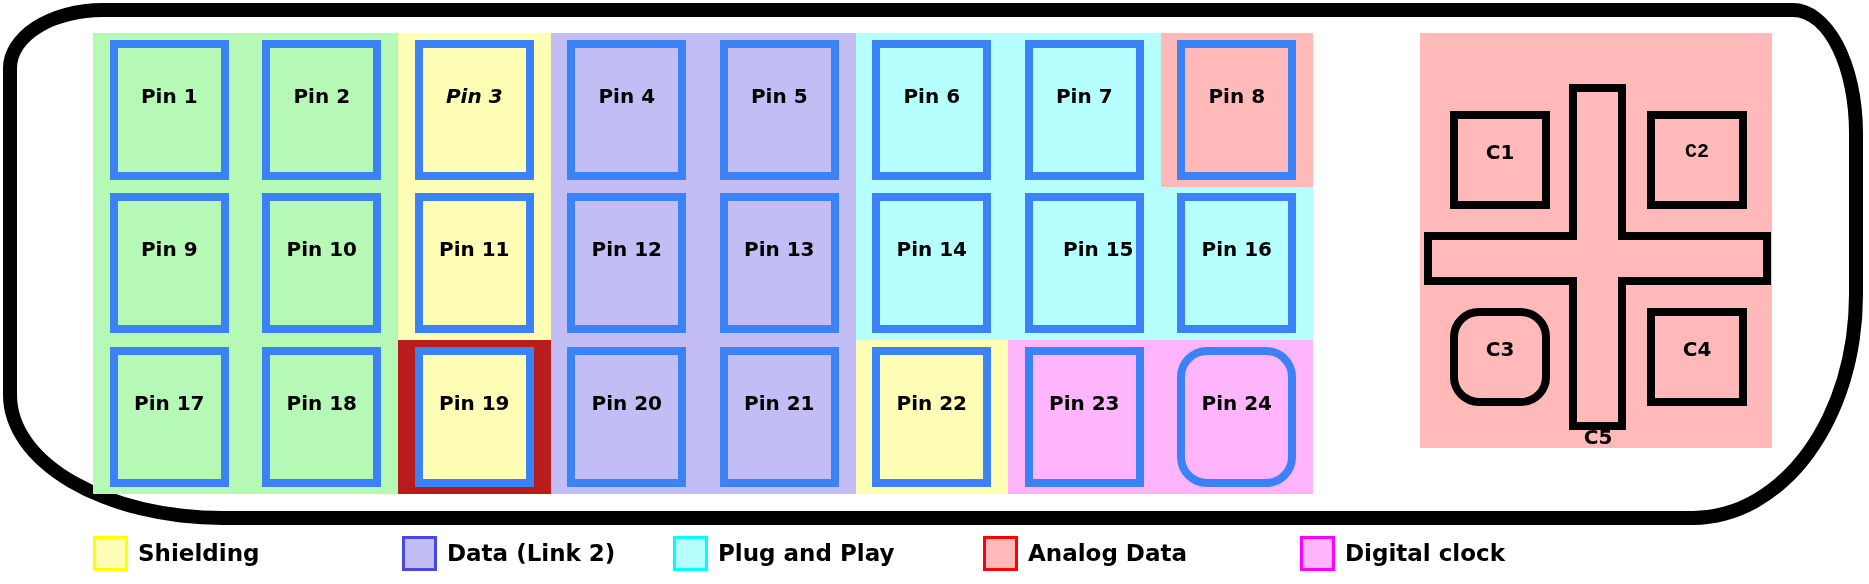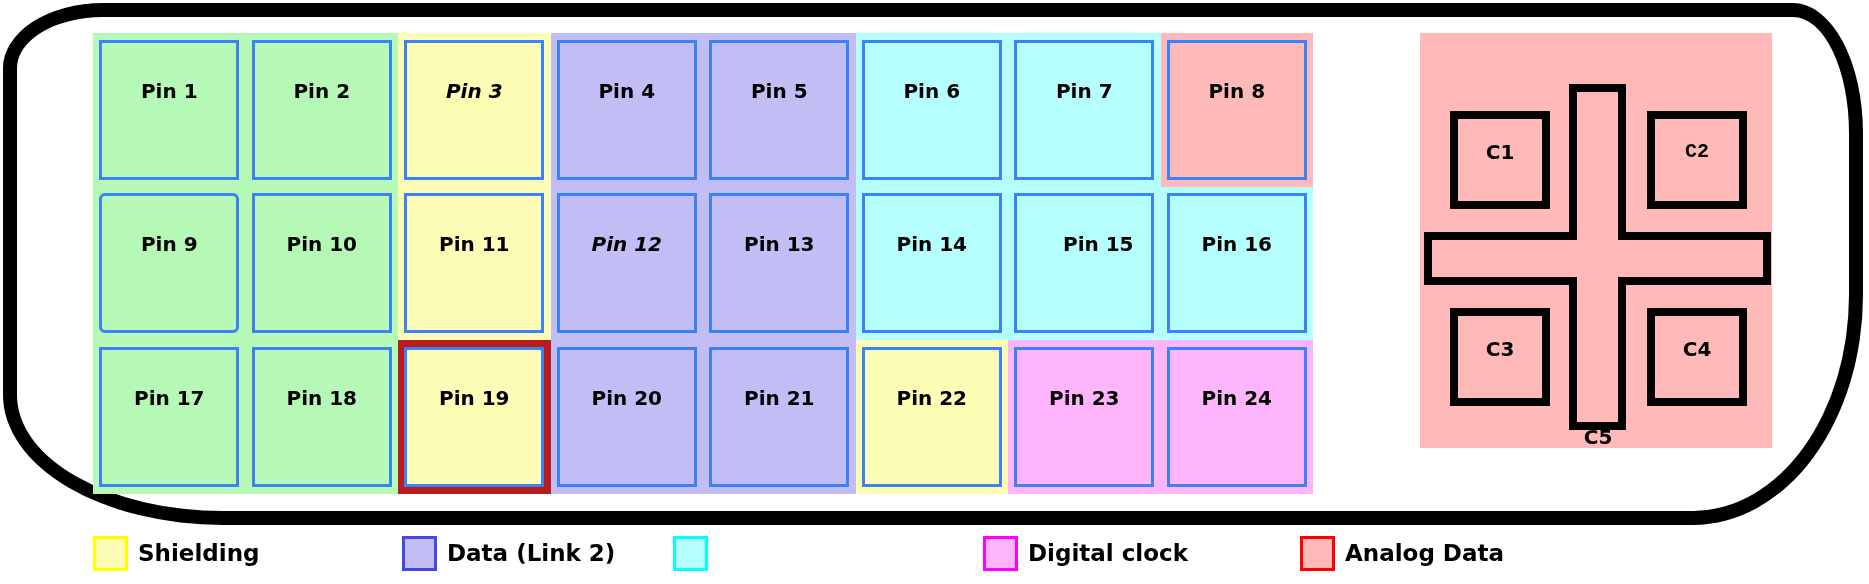--- a/index.html
+++ b/index.html
@@ -14,21 +14,21 @@
     box-sizing:border-box; border:14px solid #000; background:transparent;
     border-radius:100px 70px 170px 220px / 65px 130px 230px 130px;
   }
   
   .pin-grid {
     position:absolute; left:93px; top:33px;
     display:grid; grid-template-columns:repeat(8,152.5px); grid-auto-rows:153.5px;
   }
   .pin-cell { display:flex; align-items:center; justify-content:center; }
   .pin-square {
-    box-sizing:border-box; width:140px; height:140px; border:3px solid #3b82f6;
+    box-sizing:border-box; width:119px; height:140px; border:8px solid #3b82f6;
     display:flex; justify-content:center; align-items:flex-start;
     padding-top:38px; font-size:20px; line-height:20px;
   }
   
   .pad-panel { position:absolute; left:1420px; top:33px; width:352px; height:415px; }
   .cross-svg { position:absolute; left:0; top:0; }
   .contact {
     position:absolute; box-sizing:border-box; width:100px; height:98px;
     border:8px solid #000; display:flex; justify-content:center; align-items:flex-start;
     padding-top:23px; font-size:20px; line-height:20px;
@@ -93,35 +93,35 @@
       <div class="pin-square" style="background: rgb(181, 255, 255);">
         <span>Pin 7</span>
       </div>
     </div>
     <div class="pin-cell" style="background: rgb(255, 185, 185);">
       <div class="pin-square" style="background: rgb(255, 185, 185);">
         <span>Pin 8</span>
       </div>
     </div>
     <div class="pin-cell" style="background: rgb(182, 248, 182);">
-      <div class="pin-square" style="background: rgb(182, 248, 182); border-radius: 6px;">
+      <div class="pin-square" style="background: rgb(182, 248, 182);">
         <span>Pin 9</span>
       </div>
     </div>
     <div class="pin-cell" style="background: rgb(182, 248, 182);">
       <div class="pin-square" style="background: rgb(182, 248, 182);">
         <span>Pin 10</span>
       </div>
     </div>
     <div class="pin-cell" style="background: rgb(253, 253, 181);">
       <div class="pin-square" style="background: rgb(253, 253, 181);">
         <span>Pin 11</span>
       </div>
     </div>
-    <div class="pin-cell" style="background: rgb(195, 189, 245); font-style: italic;">
+    <div class="pin-cell" style="background: rgb(195, 189, 245);">
       <div class="pin-square" style="background: rgb(195, 189, 245);">
         <span>Pin 12</span>
       </div>
     </div>
     <div class="pin-cell" style="background: rgb(195, 189, 245);">
       <div class="pin-square" style="background: rgb(195, 189, 245);">
         <span>Pin 13</span>
       </div>
     </div>
     <div class="pin-cell" style="background: rgb(181, 255, 255);">
@@ -168,59 +168,60 @@
       <div class="pin-square" style="background: rgb(253, 253, 181);">
         <span>Pin 22</span>
       </div>
     </div>
     <div class="pin-cell" style="background: rgb(255, 181, 252);">
       <div class="pin-square" style="background: rgb(255, 181, 252);">
         <span>Pin 23</span>
       </div>
     </div>
     <div class="pin-cell" style="background: rgb(255, 181, 252);">
-      <div class="pin-square" style="background: rgb(255, 181, 252);">
+      <div class="pin-square" style="background: rgb(255, 181, 252); border-radius: 30px;">
         <span>Pin 24</span>
       </div>
     </div>
   </div>
 
 <div class="pad-panel" style="background: rgb(255, 185, 185);">
   <svg class="cross-svg" width="352" height="415" viewBox="0 0 352 415">
     <path id="cross-path" d="M153 55 H202 V203 H347 V248 H202 V393 H153 V248 H8 V203 H153 Z" stroke="#000" stroke-width="8" fill="#ffb9b9"></path>
   </svg>
 
   <div class="contact" style="background: rgb(255, 185, 185);">
       <span>C1</span>
     </div>
     <div class="contact" style="background: rgb(255, 185, 185); font-family: Liberation Mono, monospace;">
       <span>C2</span>
     </div>
-    <div class="contact" style="background: rgb(255, 185, 185);">
+    <div class="contact" style="background: rgb(255, 185, 185); border-radius: 29px;">
       <span>C3</span>
     </div>
     <div class="contact" style="background: rgb(255, 185, 185);">
       <span>C4</span>
     </div>
     <div class="c5-label">C5</div>
 </div>
 
 <div class="legend">
     <div class="legend-item">
       <div class="legend-swatch" style="background: rgb(253, 253, 181); border-color: rgb(255, 255, 0);"></div>
       <span class="legend-label">Shielding</span>
     </div>
     <div class="legend-item">
       <div class="legend-swatch" style="background: rgb(195, 189, 245); border-color: rgb(71, 71, 232);"></div>
       <span class="legend-label">Data (Link 2)</span>
     </div>
     <div class="legend-item">
       <div class="legend-swatch" style="background: rgb(181, 255, 255); border-color: rgb(0, 255, 255);"></div>
+      <span class="legend-label">Plug and Play</span>
+    </div>
+    <div class="legend-item">
+      <div class="legend-swatch" style="background: rgb(255, 185, 185); border-color: rgb(255, 0, 0);"></div>
+      <span class="legend-label">Analog Data</span>
     </div>
     <div class="legend-item">
       <div class="legend-swatch" style="background: rgb(255, 181, 252); border-color: rgb(255, 0, 255);"></div>
       <span class="legend-label">Digital clock</span>
     </div>
-    <div class="legend-item">
-      <div class="legend-swatch" style="background: rgb(255, 185, 185); border-color: rgb(255, 0, 0);"></div>
-      <span class="legend-label">Analog Data</span>
-    </div>
   </div>
 
 </body></html>

